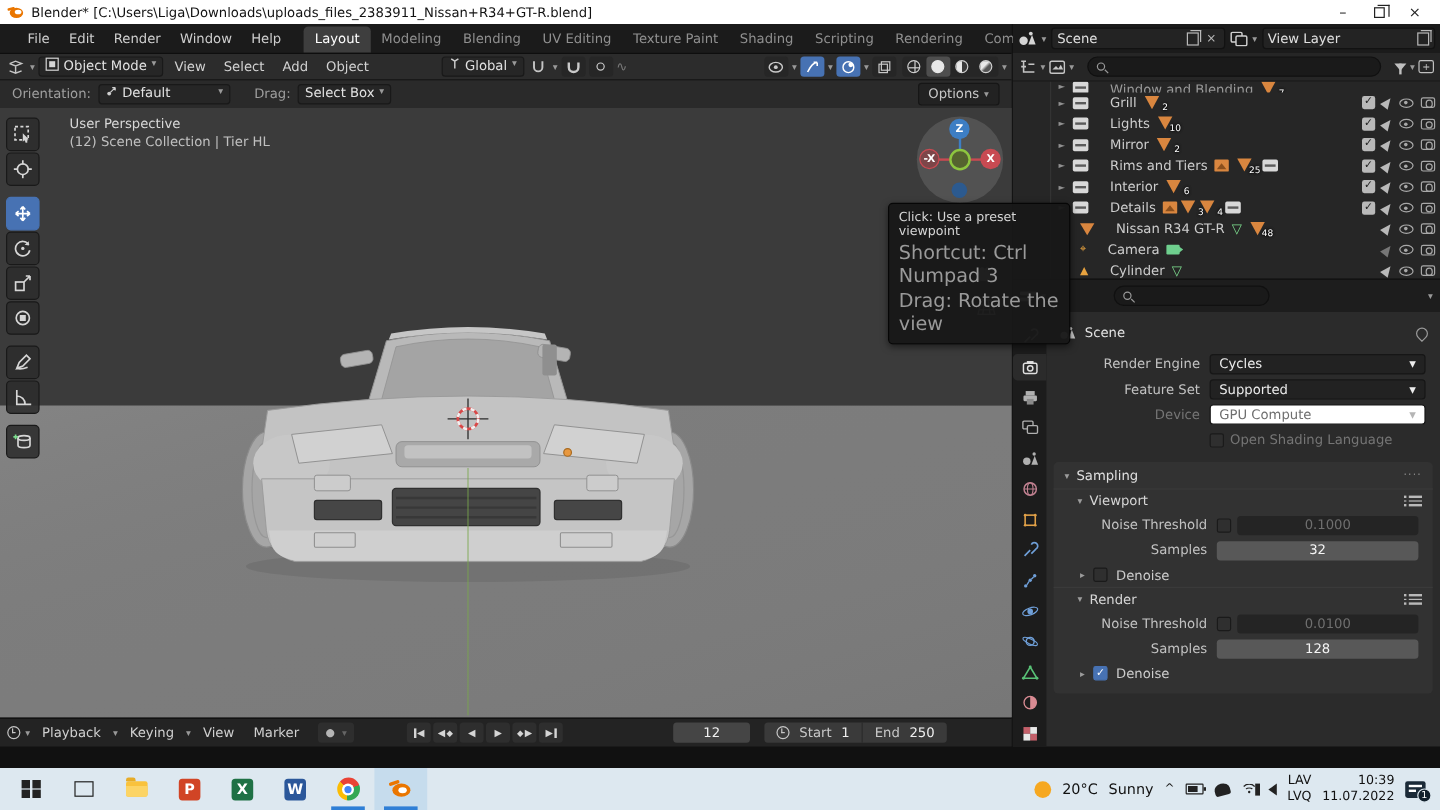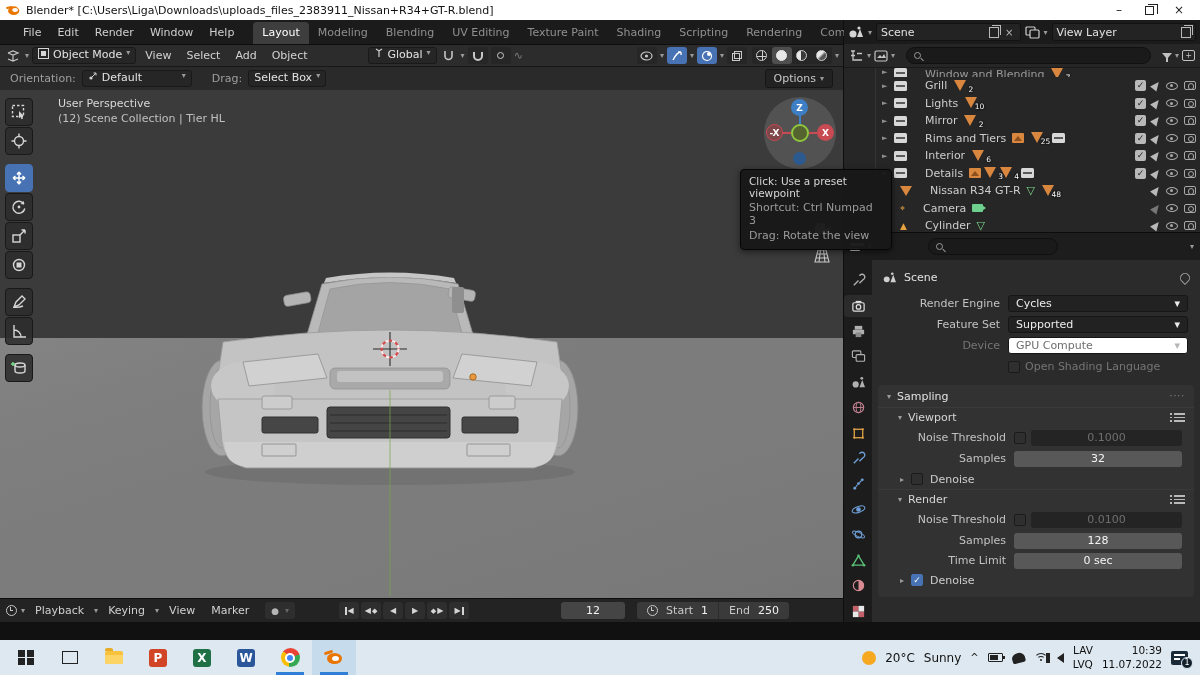--- a/index.html
+++ b/index.html
@@ -66,21 +66,21 @@
   .gz-negx{width:17px;height:17px;background:rgba(160,60,66,0.55);border:1px solid #c84a52;left:2px;top:27px}
   .gz-negz{width:13px;height:13px;background:#2c5a8f;left:29px;bottom:4px}
   .gz-center{position:absolute;width:18px;height:18px;border:2px solid #8ec63f;border-radius:50%;left:27px;top:27px;background:#55632f}
   .gz-vline{position:absolute;left:35px;top:18px;width:2px;height:11px;background:#3d7ec4}
   .gz-hline{position:absolute;top:35px;width:10px;height:2px;background:#c84a52}
   
   .vp-side{position:absolute;left:814px;top:132px;display:flex;flex-direction:column;gap:13px;color:#c9c9c9}
   
   .tooltip{position:absolute;left:740px;top:149px;width:152px;background:rgba(24,24,24,0.96);border:1px solid #060606;border-radius:4px;padding:5px 8px;z-index:50;box-shadow:0 2px 6px rgba(0,0,0,.5)}
   .tooltip .tl1{color:#d6d6d6;font-size:10.5px;margin-bottom:2px}
-  .tooltip .tl2,.tooltip .tl3{color:#9a9a9a;font-size:11px;margin-bottom:2px}
+  .tooltip .tl2,.tooltip .tl3{color:#9a9a9a;font-size:16px;margin-bottom:2px}
   
   .timeline{height:24px;background:#232323;border-top:1px solid #0e0e0e;display:flex;align-items:center;padding:0 6px;gap:4px}
   .clock-ico{width:11px;height:11px;border:1.4px solid #c6c6c6;border-radius:50%;position:relative;display:inline-block}
   .clock-ico::before{content:'';position:absolute;left:3.2px;top:1.4px;width:1.2px;height:3.4px;background:#c6c6c6}
   .clock-ico::after{content:'';position:absolute;left:3.2px;top:4px;width:2.6px;height:1.2px;background:#c6c6c6}
   .tmenu{padding:2px 6px;color:#d0d0d0}
   .transport{display:flex;align-items:center;gap:2px;margin-left:40px}
   .tbtn{min-width:20px;height:17px;background:#2e2e2e;border-radius:3px;display:flex;align-items:center;justify-content:center;color:#d5d5d5;font-size:8px;gap:1px;padding:0 3px}
   .tbtn .bar{width:2px;height:8px;background:#d5d5d5}
   .tbtn .dm{font-size:7px}
@@ -991,26 +991,20 @@
                   <span class="cbx"></span>
                   <div class="numf dis">0.0100</div>
                 </div>
             </div>
             <div class="f-row">
               <span class="f-label">Samples</span>
               <div class="f-w">
                   <div class="numf">128</div>
                 </div>
             </div>
-            <div class="f-row" style="height:19px">
-              <span class="f-label">Time Limit</span>
-              <div class="f-w">
-                  <div class="numf">0 sec</div>
-                </div>
-            </div>
             <div class="toggle-row">
               <span class="chev">▸</span>
               <span class="cbx on">✓</span>
               <span>Denoise</span>
             </div>
           </div>
         </div>
       </div>
     </div>
 

